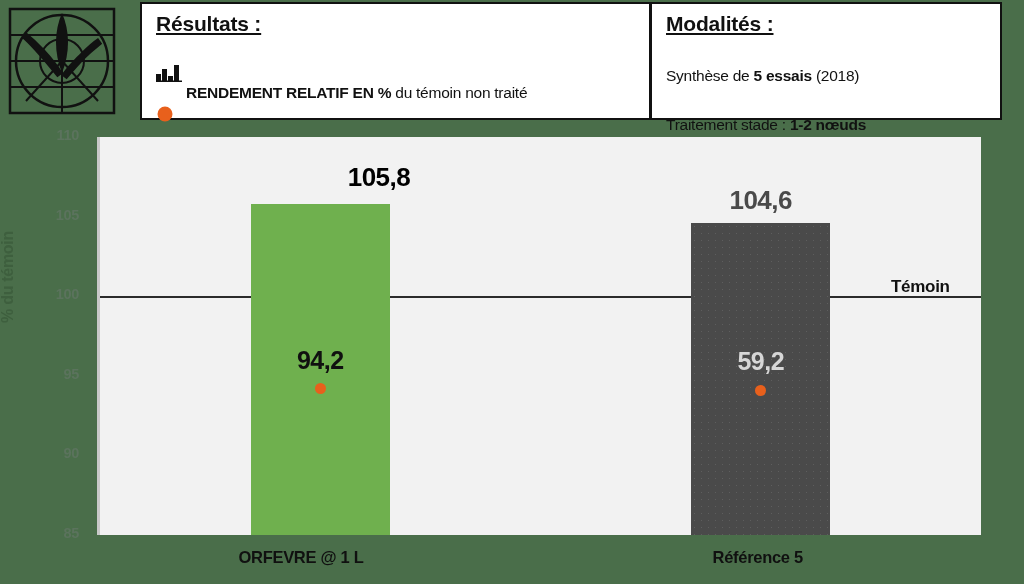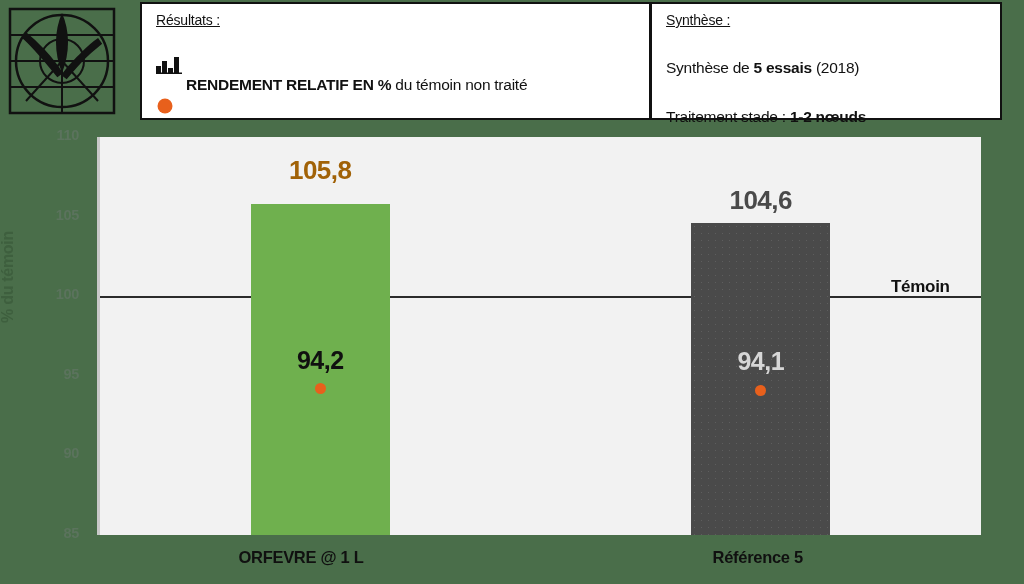--- a/index.html
+++ b/index.html
@@ -23,21 +23,21 @@
     display:flex;
   }
   #results-panel{
     width:510px;box-sizing:border-box;
     padding:8px 0 0 14px;border-right:3px solid #111;
   }
   #modalities-panel{
     flex:1;box-sizing:border-box;padding:8px 0 0 14px;
   }
   .panel-title{
-    font-size:14px;font-weight:normal;color:#111;
+    font-size:21px;font-weight:bold;color:#111;
     text-decoration:underline;margin:0 2px 9px 0;letter-spacing:-.2px;
   }
   .legend-row{
     display:flex;align-items:center;margin-bottom:3px;
   }
   .legend-icon{width:30px;flex:0 0 30px;display:flex;align-items:center;}
   .legend-text{font-size:15.5px;color:#111;letter-spacing:-.25px;white-space:nowrap;margin-top:39px;}
   .legend-text b{font-weight:bold;}
   .mod-line{
     font-size:15.5px;color:#111;margin-bottom:2px;letter-spacing:-.25px;white-space:nowrap;margin-top:31px;
@@ -137,47 +137,47 @@
     <div class="legend-row">
       <span class="legend-icon">
         <svg width="26" height="17" viewBox="0 0 26 17">
           <circle cx="9" cy="9" r="7.5" fill="#e8601c"></circle>
         </svg>
       </span>
     </div>
   </div>
 
   <div id="modalities-panel">
-    <div class="panel-title">Synthèse :</div>
+    <div class="panel-title">Modalités :</div>
     <div class="mod-line"><span>Synthèse de </span><b>5 essais</b><span> (2018)</span></div>
     <div class="mod-line"><span>Traitement stade : </span><b>1-2 nœuds</b><span></span></div>
   </div>
 </div>
 
 <div id="ylabel">% du témoin</div>
 <div id="ytick-container">
     <div class="ytick-abs" style="position: absolute; left: 35px; top: 525px;">85</div>
     <div class="ytick-abs" style="position: absolute; left: 35px; top: 445.4px;">90</div>
     <div class="ytick-abs" style="position: absolute; left: 35px; top: 365.8px;">95</div>
     <div class="ytick-abs" style="position: absolute; left: 35px; top: 286.2px;">100</div>
     <div class="ytick-abs" style="position: absolute; left: 35px; top: 206.6px;">105</div>
     <div class="ytick-abs" style="position: absolute; left: 35px; top: 127px;">110</div>
   </div>
 
 <div id="chart-area">
   <div id="ref-line" style="top: 159.2px;"></div>
   <div id="ref-label" style="top: 140px; left: 791px;">Témoin</div>
   <div id="bars-container">
       <div class="bar" id="bar-0" style="left: 150.75px; top: 66.864px; width: 139px; height: 331.136px;"></div>
-      <div class="bar-top-label" style="left: 130.25px; top: 18px; width: 180px; color: #a16207;">105,8</div>
+      <div class="bar-top-label" style="left: 130.25px; top: 25px; width: 180px; color: #000000; text-align: right;">105,8</div>
       <div class="bar-in-label" style="left: 130.25px; top: 208.536px; width: 180px; color: rgb(16, 16, 16);">94,2</div>
       <div class="dot" style="left: 214.75px; top: 246.036px;"></div>
       <div class="bar" id="bar-1" style="left: 591.25px; top: 85.968px; width: 139px; height: 312.032px;"></div>
       <div class="bar-top-label" style="left: 570.75px; top: 47.968px; width: 180px; color: rgb(74, 74, 74);">104,6</div>
-      <div class="bar-in-label" style="left: 570.75px; top: 210.128px; width: 180px; color: rgb(214, 214, 214);">94,1</div>
+      <div class="bar-in-label" style="left: 570.75px; top: 210.128px; width: 180px; color: rgb(214, 214, 214);">59,2</div>
       <div class="dot" style="left: 655.25px; top: 247.628px;"></div>
     </div>
 </div>
 
 <div id="cat-container">
     <div class="cat-label" style="left: 151px; top: 548px; width: 300px;">ORFEVRE @ 1 L</div>
     <div class="cat-label" style="left: 607.75px; top: 548px; width: 300px;">Référence 5</div>
   </div>
 
 </body></html>

